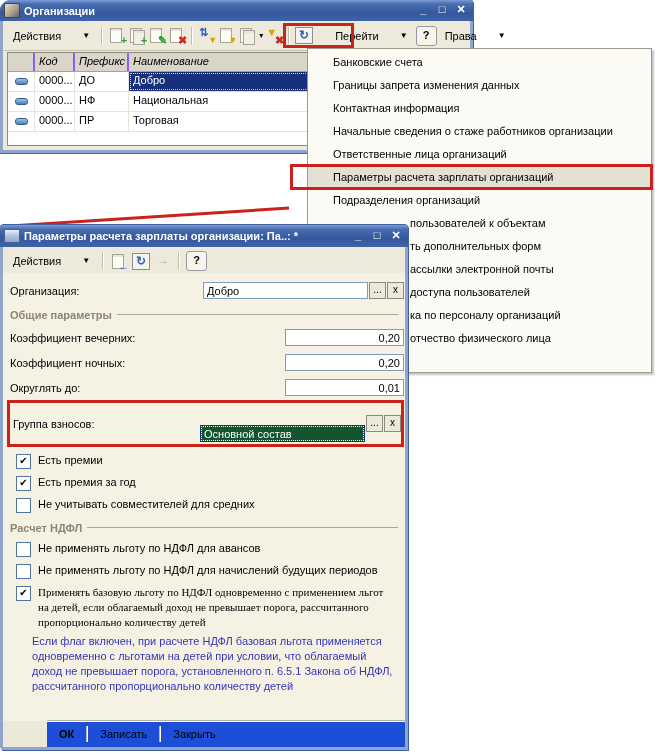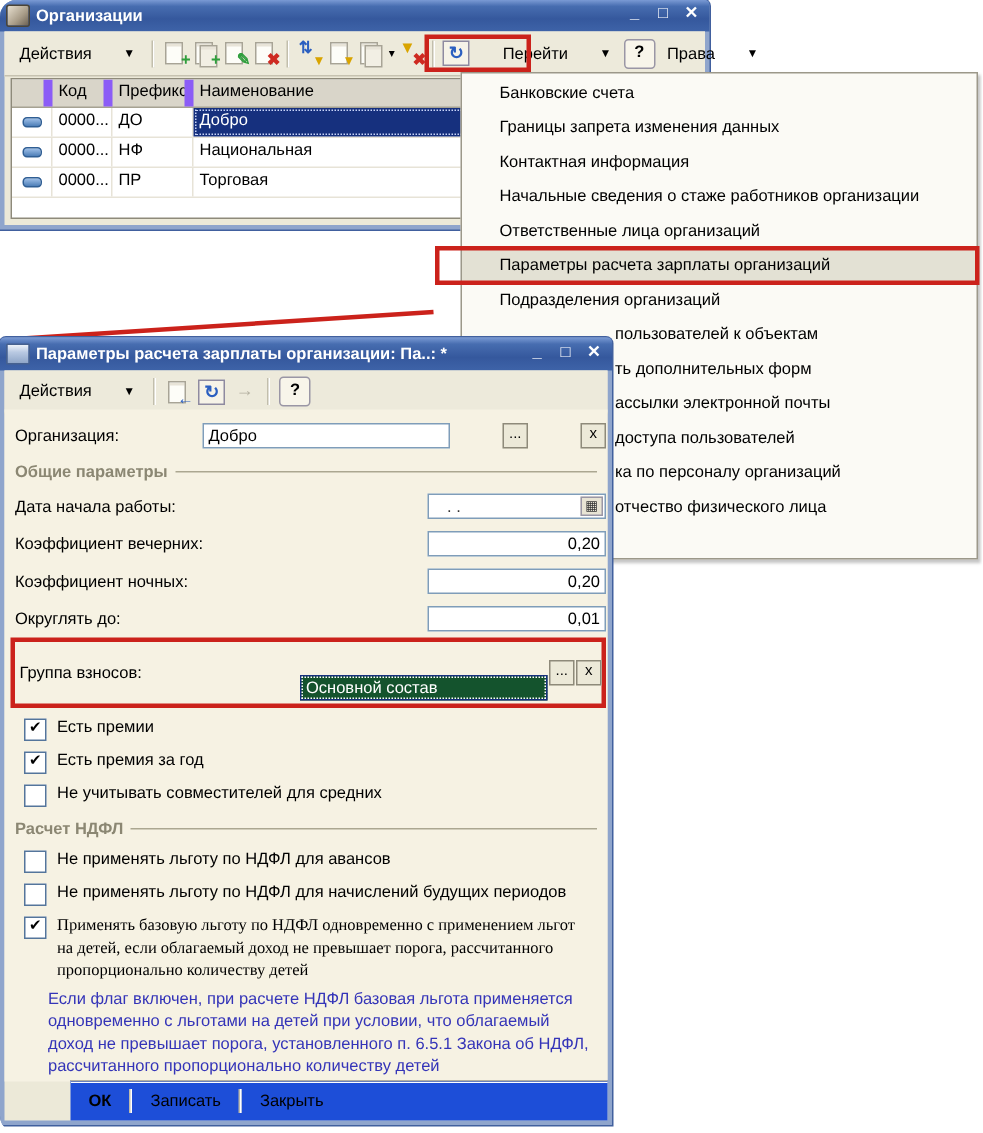--- a/index.html
+++ b/index.html
@@ -42,21 +42,21 @@
   .ico b.gray{color:#B5B1A1;left:3px;top:2px;right:auto;bottom:auto;font-size:12px;}
   .ico.box{border:1px solid #8E8AA0;background:#F6F3E8;width:16px;height:15px;text-align:center;
            line-height:14px;color:#2B5FC0;font-weight:bold;font-size:12px;}
   .dd{font-size:8px;margin-left:1px;}
 
   
   .org-win{left:0;top:0;width:473px;height:153px;z-index:1;}
   .tblpanel{position:absolute;left:4px;right:4px;top:31px;bottom:4px;background:#fff;
             border:1px solid #8E8A7A;overflow:hidden;}
   .thead{display:flex;height:18px;background:#D9D5C9;border-bottom:1px solid #A6A292;}
-  .th{padding:2px 4px;border-right:6px solid #8b5cf6;box-sizing:border-box;white-space:nowrap;overflow:hidden;}
+  .th{padding:2px 4px;border-right:2px solid #8b5cf6;box-sizing:border-box;white-space:nowrap;overflow:hidden;font-style:italic;}
   .c0{width:27px;flex:none;}.c1{width:40px;flex:none;}.c2{width:54px;flex:none;}.c3{flex:1;}
   .trow{display:flex;height:19px;border-bottom:1px solid #E7E3D7;align-items:stretch;}
   .td{padding:2px 4px;border-right:1px solid #E7E3D7;box-sizing:border-box;white-space:nowrap;overflow:hidden;}
   .td.sel{background:#16307E;color:#fff;outline:1px dotted #C8D4F8;outline-offset:-2px;}
   .pill{display:block;margin:4px auto 0;width:13px;height:7px;border-radius:3px;
         background:linear-gradient(180deg,#9FC0E8,#4E7FB8);border:1px solid #2F5E94;box-sizing:border-box;}
 
   
   .menu{position:absolute;left:307px;top:48px;width:345px;height:325px;background:#FBFAF5;
         border:1px solid #9C988A;box-shadow:2px 2px 2px rgba(80,80,80,.35);z-index:5;
@@ -262,36 +262,29 @@
             <span class="ico box">↻</span>
             <span class="ico">
               <b class="gray">→</b>
             </span>
           </span>
         <span class="tsep"></span>
         <span class="qbtn">?</span>
       </div>
 
       <div class="content">
-        <div class="frow" style="margin-top:8px;gap:34px;">
+        <div class="frow" style="margin-top:8px;">
           <span class="lbl">Организация:</span>
           <span class="inp text">Добро</span>
           <span class="mbtn">...</span>
           <span class="mbtn">x</span>
         </div>
 
         <div class="grp">Общие параметры</div>
 
-        <div class="frow">
-          <span class="lbl">Дата начала работы:</span>
-          <span class="inp date">
-            <span>. .</span>
-            <span class="calbtn">▦</span>
-          </span>
-        </div>
 
         <div class="frow">
           <span class="lbl">Коэффициент вечерних:</span>
           <span class="inp num">0,20</span>
         </div>
 
         <div class="frow">
           <span class="lbl">Коэффициент ночных:</span>
           <span class="inp num">0,20</span>
         </div>

